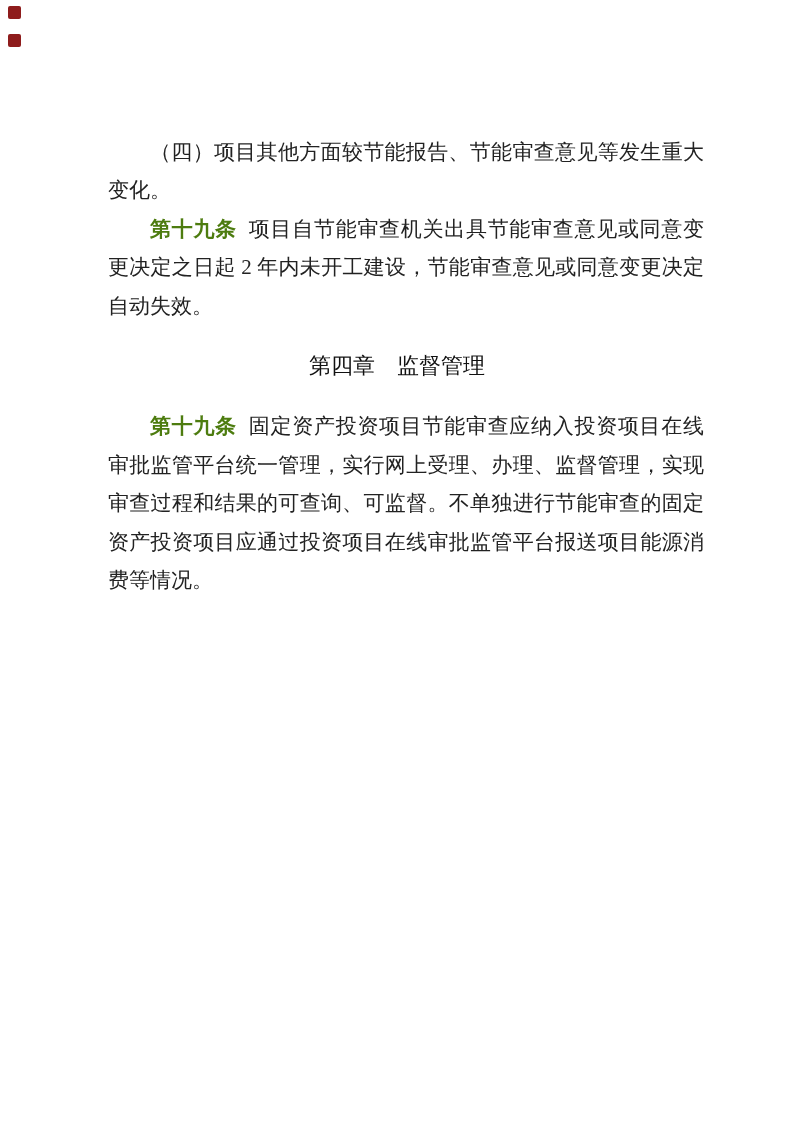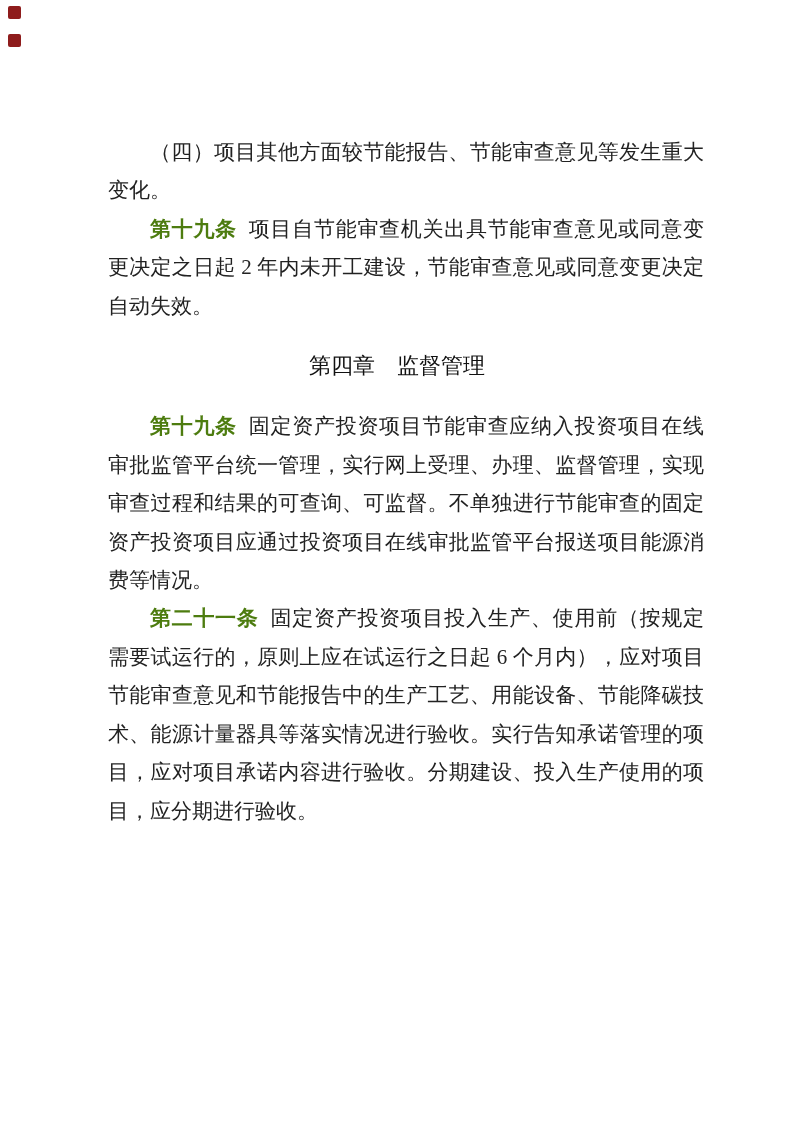--- a/index.html
+++ b/index.html
@@ -115,21 +115,20 @@
   <main class="body">
 
     <p class="para"><span class="lead"></span><span>（四）项目其他方面较节能报告、节能审查意见等发生重大变化。</span></p>
 
     <p class="para"><span class="lead">第十九条</span><span>项目自节能审查机关出具节能审查意见或同意变更决定之日起 2 年内未开工建设，节能审查意见或同意变更决定自动失效。</span></p>
 
     <h2 class="chapter">第四章　监督管理</h2>
 
     <p class="para"><span class="lead">第十九条</span><span>固定资产投资项目节能审查应纳入投资项目在线审批监管平台统一管理，实行网上受理、办理、监督管理，实现审查过程和结果的可查询、可监督。不单独进行节能审查的固定资产投资项目应通过投资项目在线审批监管平台报送项目能源消费等情况。</span></p>
 
-    <p class="para"><span class="lead">第二十一条</span><span>固定资产投资项目投入生产、使用前（按规定需要试运行的，原则上应在试运行之日起 6 个月内），应对项目节能审查意见和节能报告中的生产工艺、用能设备、节能降碳技术、能源计量器具等落实情况进行验收。实行告知承诺管理的项目，应对项目承诺内容进行验收。分期建设、投入生产使用的项目，应分期进行验收。</span></p>
 
 
   </main>
 
   <div class="pagenum">— 10 —</div>
 
   <div class="page-edge-shadow"></div>
 
   <div class="watermark">
     <span>

